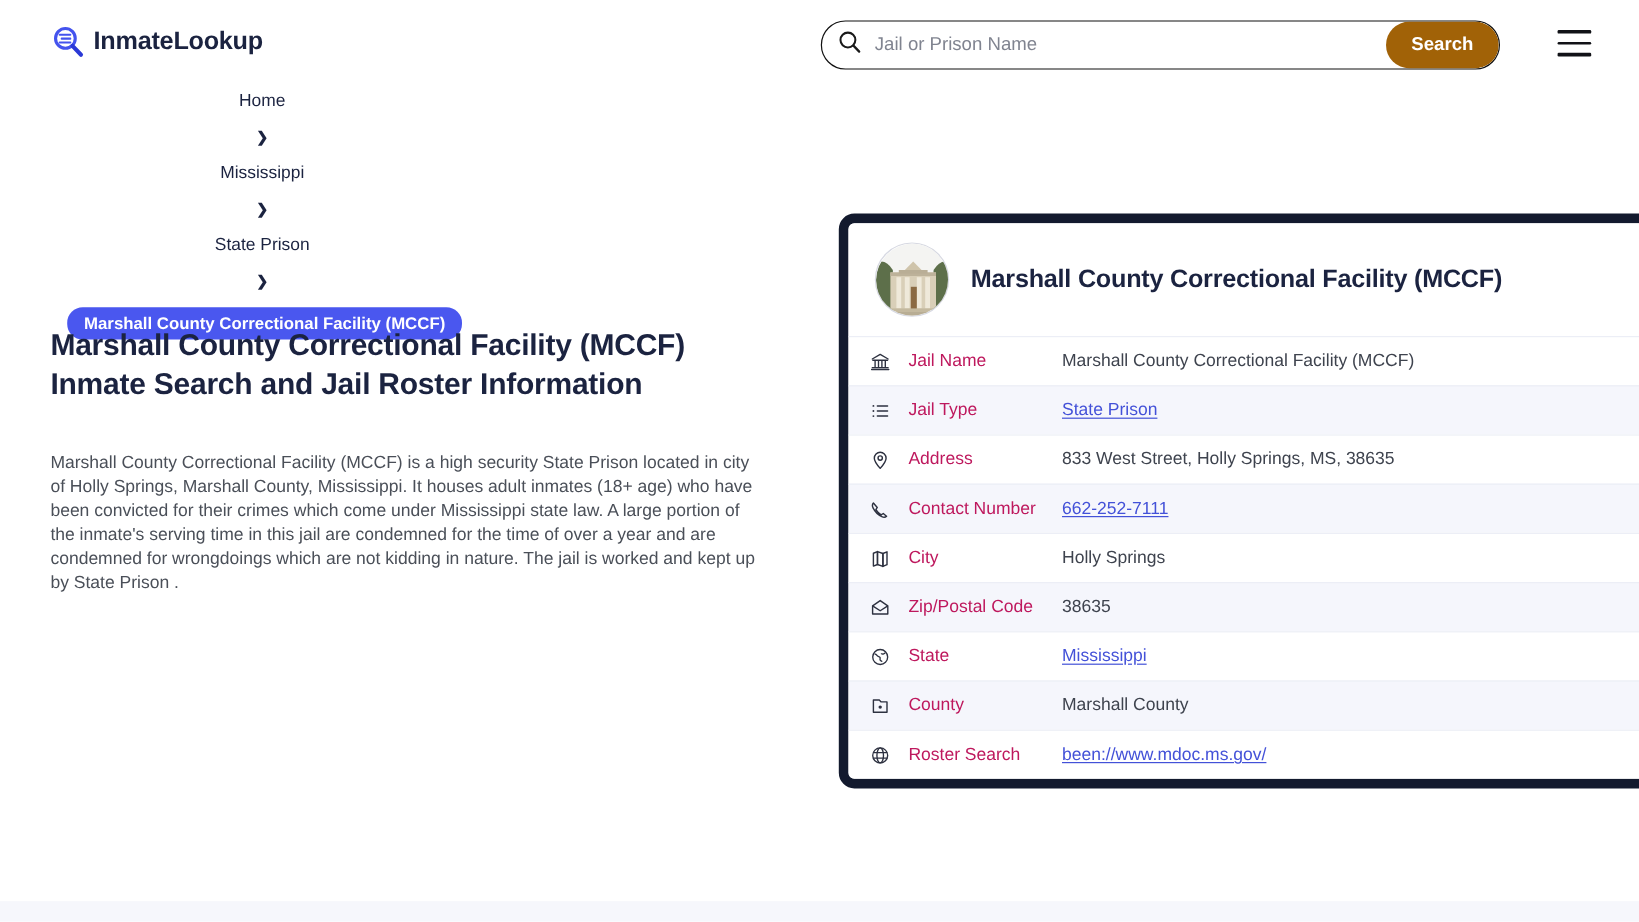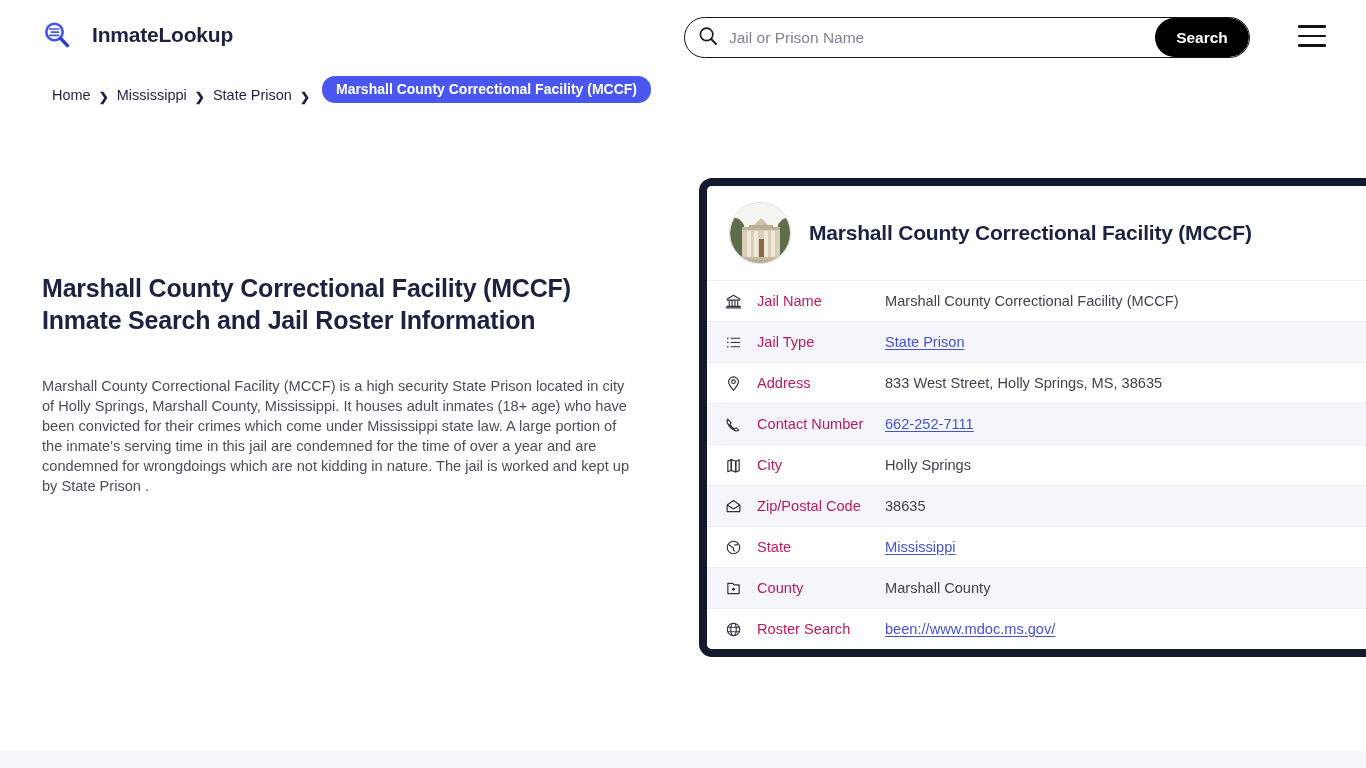--- a/index.html
+++ b/index.html
@@ -15,21 +15,21 @@
   .header {
     position: relative;
     height: 75px;
     background: #ffffff;
     display: flex;
     align-items: center;
   }
   .brand {
     position: absolute;
     left: 42px; top: 20px;
-    display: flex; align-items: center; gap: 20px;
+    display: flex; align-items: center; gap: 6px;
     text-decoration: none;
   }
   .brand-logo { width: 30px; height: 30px; display: block; }
   .brand-name {
     font-size: 21px;
     font-weight: 700;
     color: #1b2340;
     letter-spacing: -0.2px;
     white-space: nowrap;
   }
@@ -54,21 +54,21 @@
     padding: 0 10px 0 11px;
     background: transparent;
     height: 100%;
   }
   .search-input::placeholder { color: #808490; }
   .search-btn {
     flex: 0 0 auto;
     height: 100%;
     width: 94px;
     border: none;
-    background: #000000;
+    background: #a16207;
     color: #ffffff;
     font-family: "Liberation Sans", sans-serif;
     font-size: 15.5px;
     font-weight: 700;
     cursor: pointer;
     border-radius: 21px;
   }
 
   .hamburger {
     position: absolute;
@@ -79,23 +79,24 @@
   }
   .hamburger span {
     display: block; height: 2.6px; width: 100%;
     background: #111217; border-radius: 1px;
   }
 
   
   .breadcrumb {
     position: absolute;
     left: 52px; top: 76px;
-    display: flex; align-items: flex-end;
-    gap: 0px;
+    display: flex; align-items: center;
+    gap: 16px;
     font-size: 14.5px;
+    flex-direction: column;
   }
   .bc-link {
     color: #1b2340;
     text-decoration: none;
     font-weight: 400;
     white-space: nowrap;
   }
   .bc-sep {
     color: #1b2340;
     font-size: 12px;

